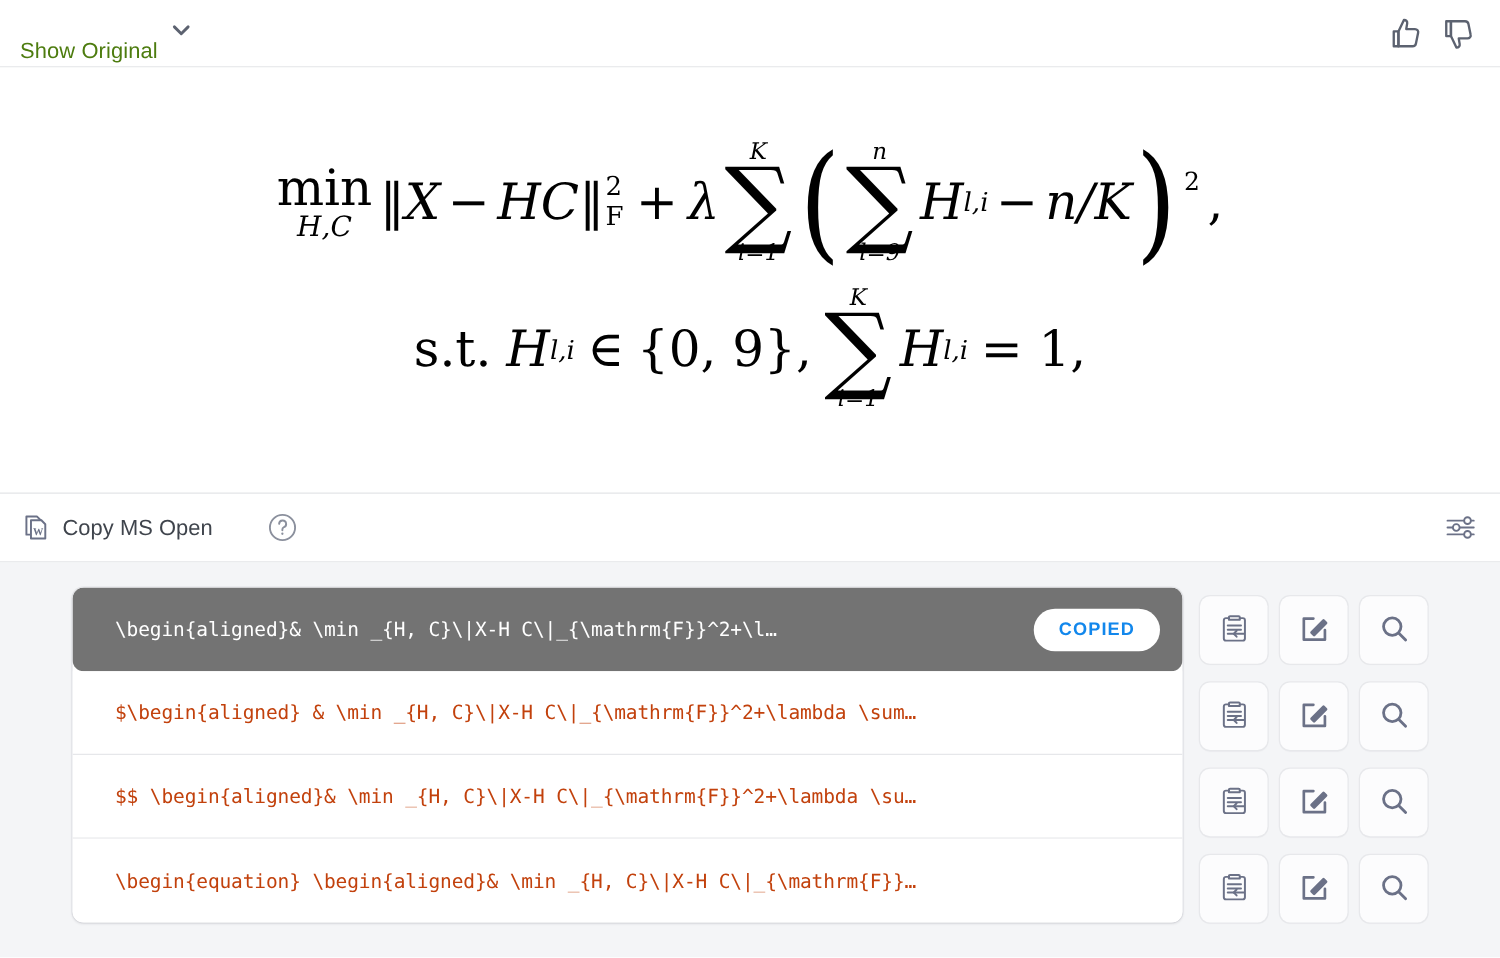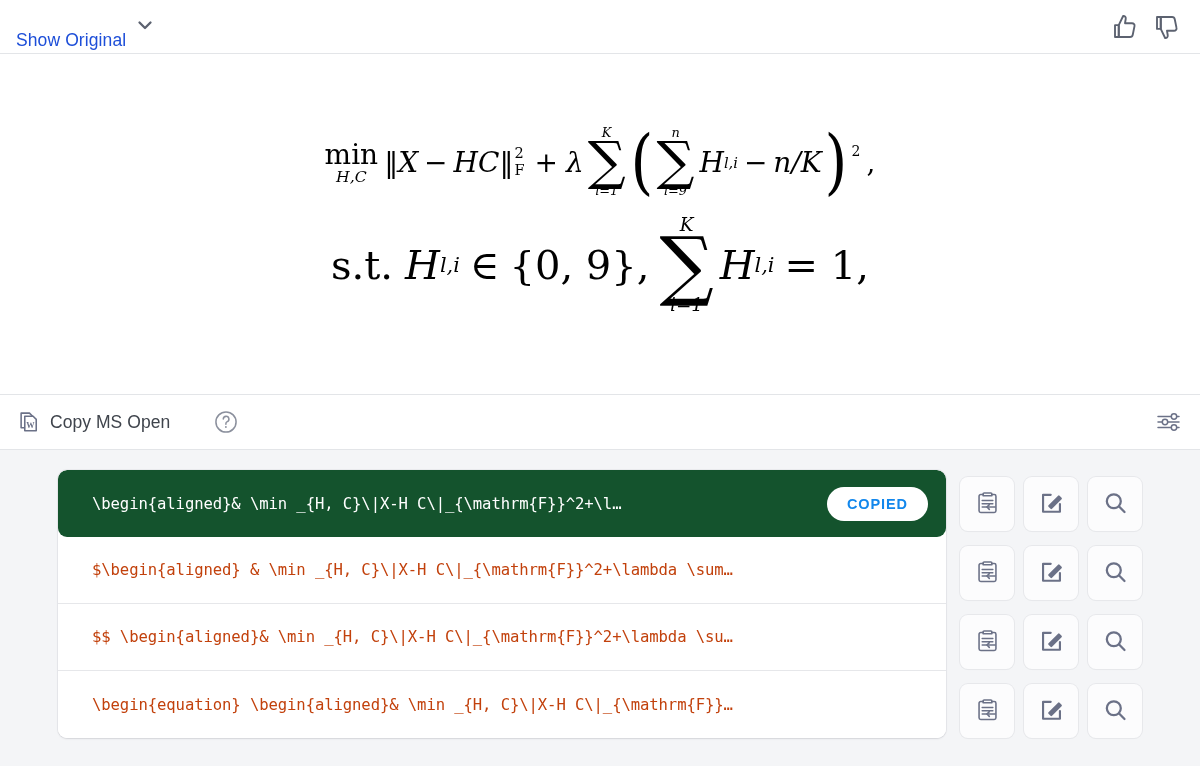--- a/index.html
+++ b/index.html
@@ -37,21 +37,21 @@
   }
   .show-original {
     display: flex;
     align-items: center;
     gap: 9px;
     cursor: pointer;
     user-select: none;
   }
   .show-original-label {
     font-size: 17.5px;
-    color: #1d4ed8;
+    color: #4d7c0f;
     letter-spacing: 0.1px;
     margin-top: 28px;
   }
   .chev {
     display: block;
   }
   .rating {
     display: flex;
     align-items: center;
     gap: 12px;
@@ -181,21 +181,21 @@
     display: flex;
     align-items: center;
     padding: 0 18px 0 34px;
     box-sizing: border-box;
     cursor: pointer;
     border-bottom: 1px solid #e6e7ea;
     background: #fff;
   }
   .row:last-child { border-bottom: none; }
   .row.selected {
-    background: #14532d;
+    background: #737373;
     border-bottom: none;
     border-radius: 9px;
   }
   .row-text {
     font-family: "DejaVu Sans Mono", "Liberation Mono", monospace;
     font-size: 15.6px;
     color: #c2410c;
     white-space: nowrap;
     overflow: hidden;
     text-overflow: ellipsis;
@@ -267,21 +267,21 @@
         <svg width="30" height="30" viewBox="0 0 24 24" fill="none" stroke="#5c6270" stroke-width="1.5" stroke-linejoin="round" stroke-linecap="round">
           <path d="M7 13.5 L7 4 L4 4 L4 13.5 Z"></path>
           <path d="M7 13.5 L10.5 20.8 C11.9 20.9 12.8 19.9 12.6 18.6 L12.0 15.0 L17.6 15.0 C19.0 15.0 19.9 13.9 19.6 12.7 L18.2 5.8 C18.0 4.7 17.1 4 16.0 4 L7 4 Z"></path>
         </svg>
       </span>
     </div>
   </div>
 
   <div class="formula-area">
 
-    <div class="formula-line l1" style="font-size:28px;">
+    <div class="formula-line l1" style="font-size:40px;">
       <span class="stack minlimits">
         <span class="top mroman">min</span>
         <span class="bot mi">H,C</span>
       </span>
       <span>‖</span>
       <span class="mi">X</span>
       <span style="margin:0 6px">−</span>
       <span class="mi">HC</span>
       <span>‖</span>
       <span class="supsub">

